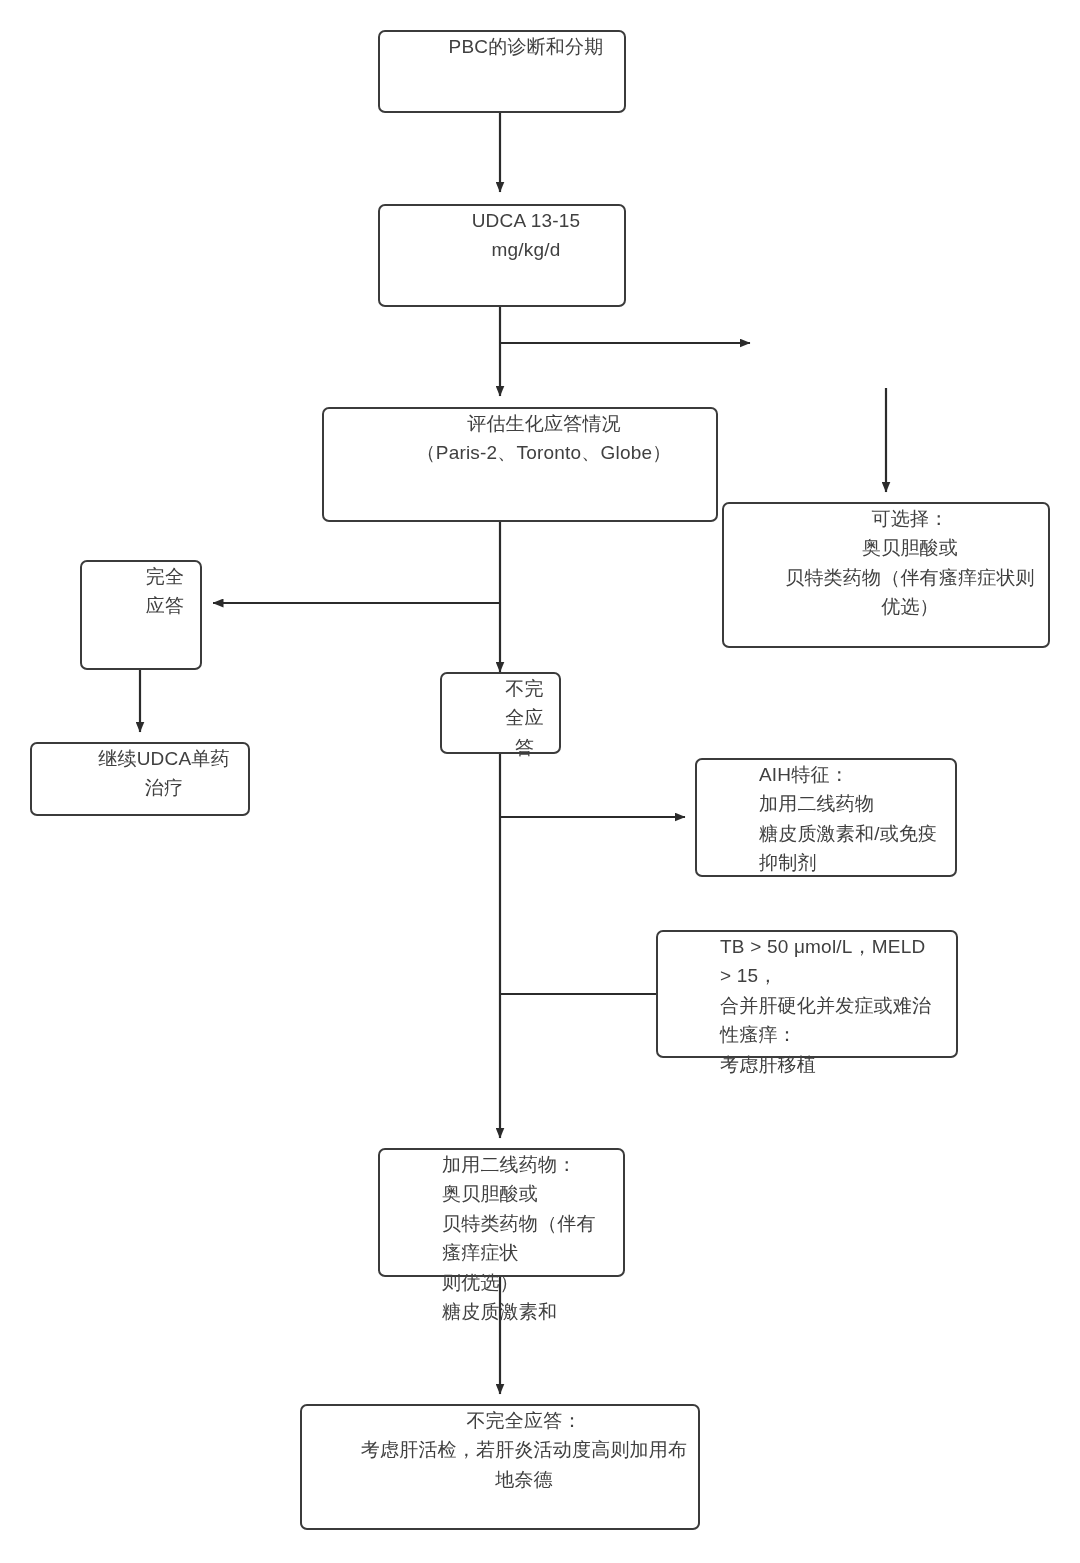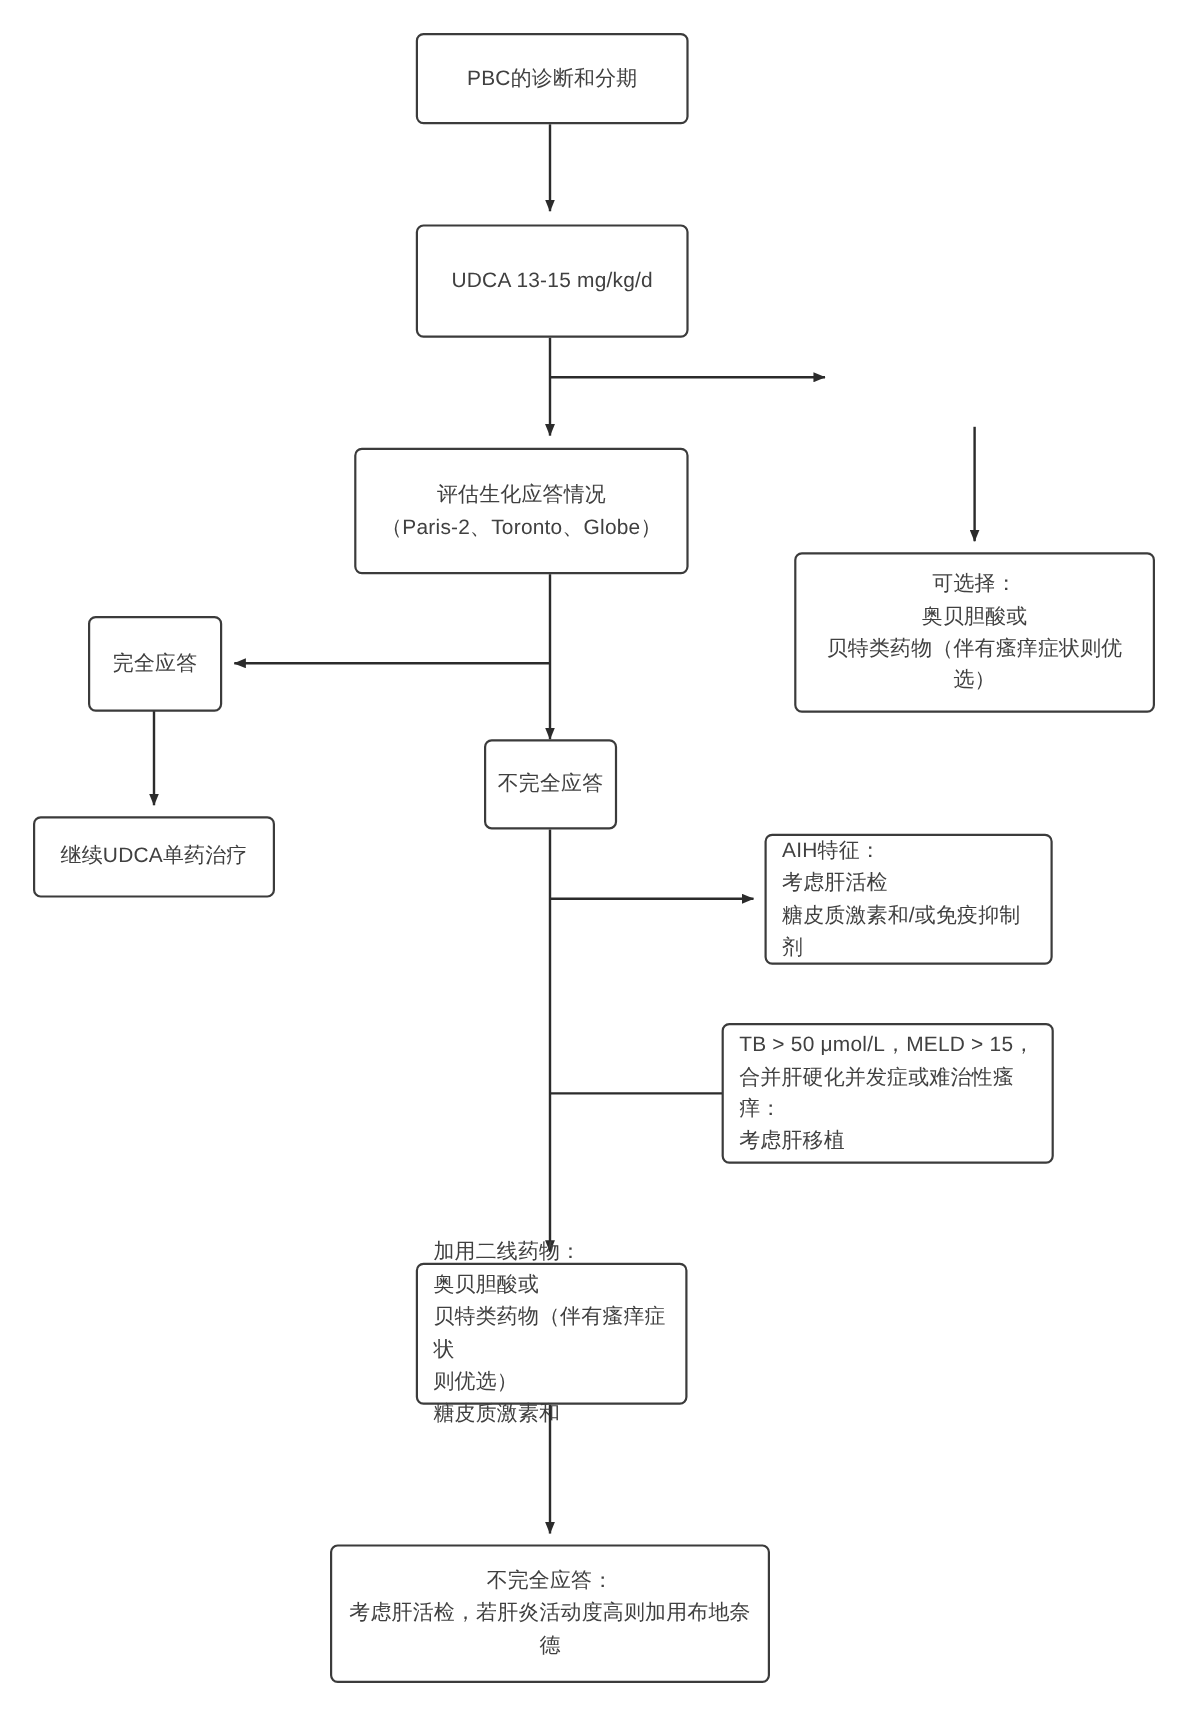--- a/index.html
+++ b/index.html
@@ -18,22 +18,22 @@
     overflow: hidden;
   }
   .node {
     position: absolute;
     box-sizing: border-box;
     border: 2px solid #3b3b3b;
     border-radius: 7px;
     background: #ffffff;
     color: #404040;
     display: flex;
-    align-items: center;
     z-index: 2;
+    padding-left: 48px;
   }
   .node .txt {
     width: 100%;
     line-height: 1.55;
     white-space: pre-line;
     font-size: 19px;
     letter-spacing: 0.2px;
   }
   .center .txt { text-align: center; padding: 0 10px; }
   .leftal .txt { text-align: left; padding: 0 14px; }
@@ -84,46 +84,46 @@
 
   <div class="node center" style="left:378px; top:30px; width:248px; height:83px;">
     <span class="txt">PBC的诊断和分期</span>
   </div>
 
   <div class="node center" style="left:378px; top:204px; width:248px; height:103px;">
     <span class="txt">UDCA 13-15 mg/kg/d</span>
   </div>
 
 
-  <div class="node center" style="left:322px; top:407px; width:304px; height:115px;">
+  <div class="node center" style="left:322px; top:407px; width:396px; height:115px;">
     <span class="txt">评估生化应答情况
 （Paris-2、Toronto、Globe）</span>
   </div>
 
   <div class="node center" style="left:722px; top:502px; width:328px; height:146px;">
     <span class="txt">可选择：
 奥贝胆酸或
 贝特类药物（伴有瘙痒症状则优选）</span>
   </div>
 
-  <div class="node center" style="left:80px; top:560px; width:122px; height:87px;">
+  <div class="node center" style="left:80px; top:560px; width:122px; height:110px;">
     <span class="txt">完全应答</span>
   </div>
 
   <div class="node center" style="left:30px; top:742px; width:220px; height:74px;">
     <span class="txt">继续UDCA单药治疗</span>
   </div>
 
   <div class="node center" style="left:440px; top:672px; width:121px; height:82px;">
     <span class="txt">不完全应答</span>
   </div>
 
   <div class="node leftal" style="left:695px; top:758px; width:262px; height:119px;">
     <span class="txt">AIH特征：
-考虑肝活检
+加用二线药物
 糖皮质激素和/或免疫抑制剂</span>
   </div>
 
   <div class="node leftal" style="left:656px; top:930px; width:302px; height:128px;">
     <span class="txt">TB &gt; 50 μmol/L，MELD &gt; 15，
 合并肝硬化并发症或难治性瘙痒：
 考虑肝移植</span>
   </div>
 
   <div class="node leftal" style="left:378px; top:1148px; width:247px; height:129px;">

